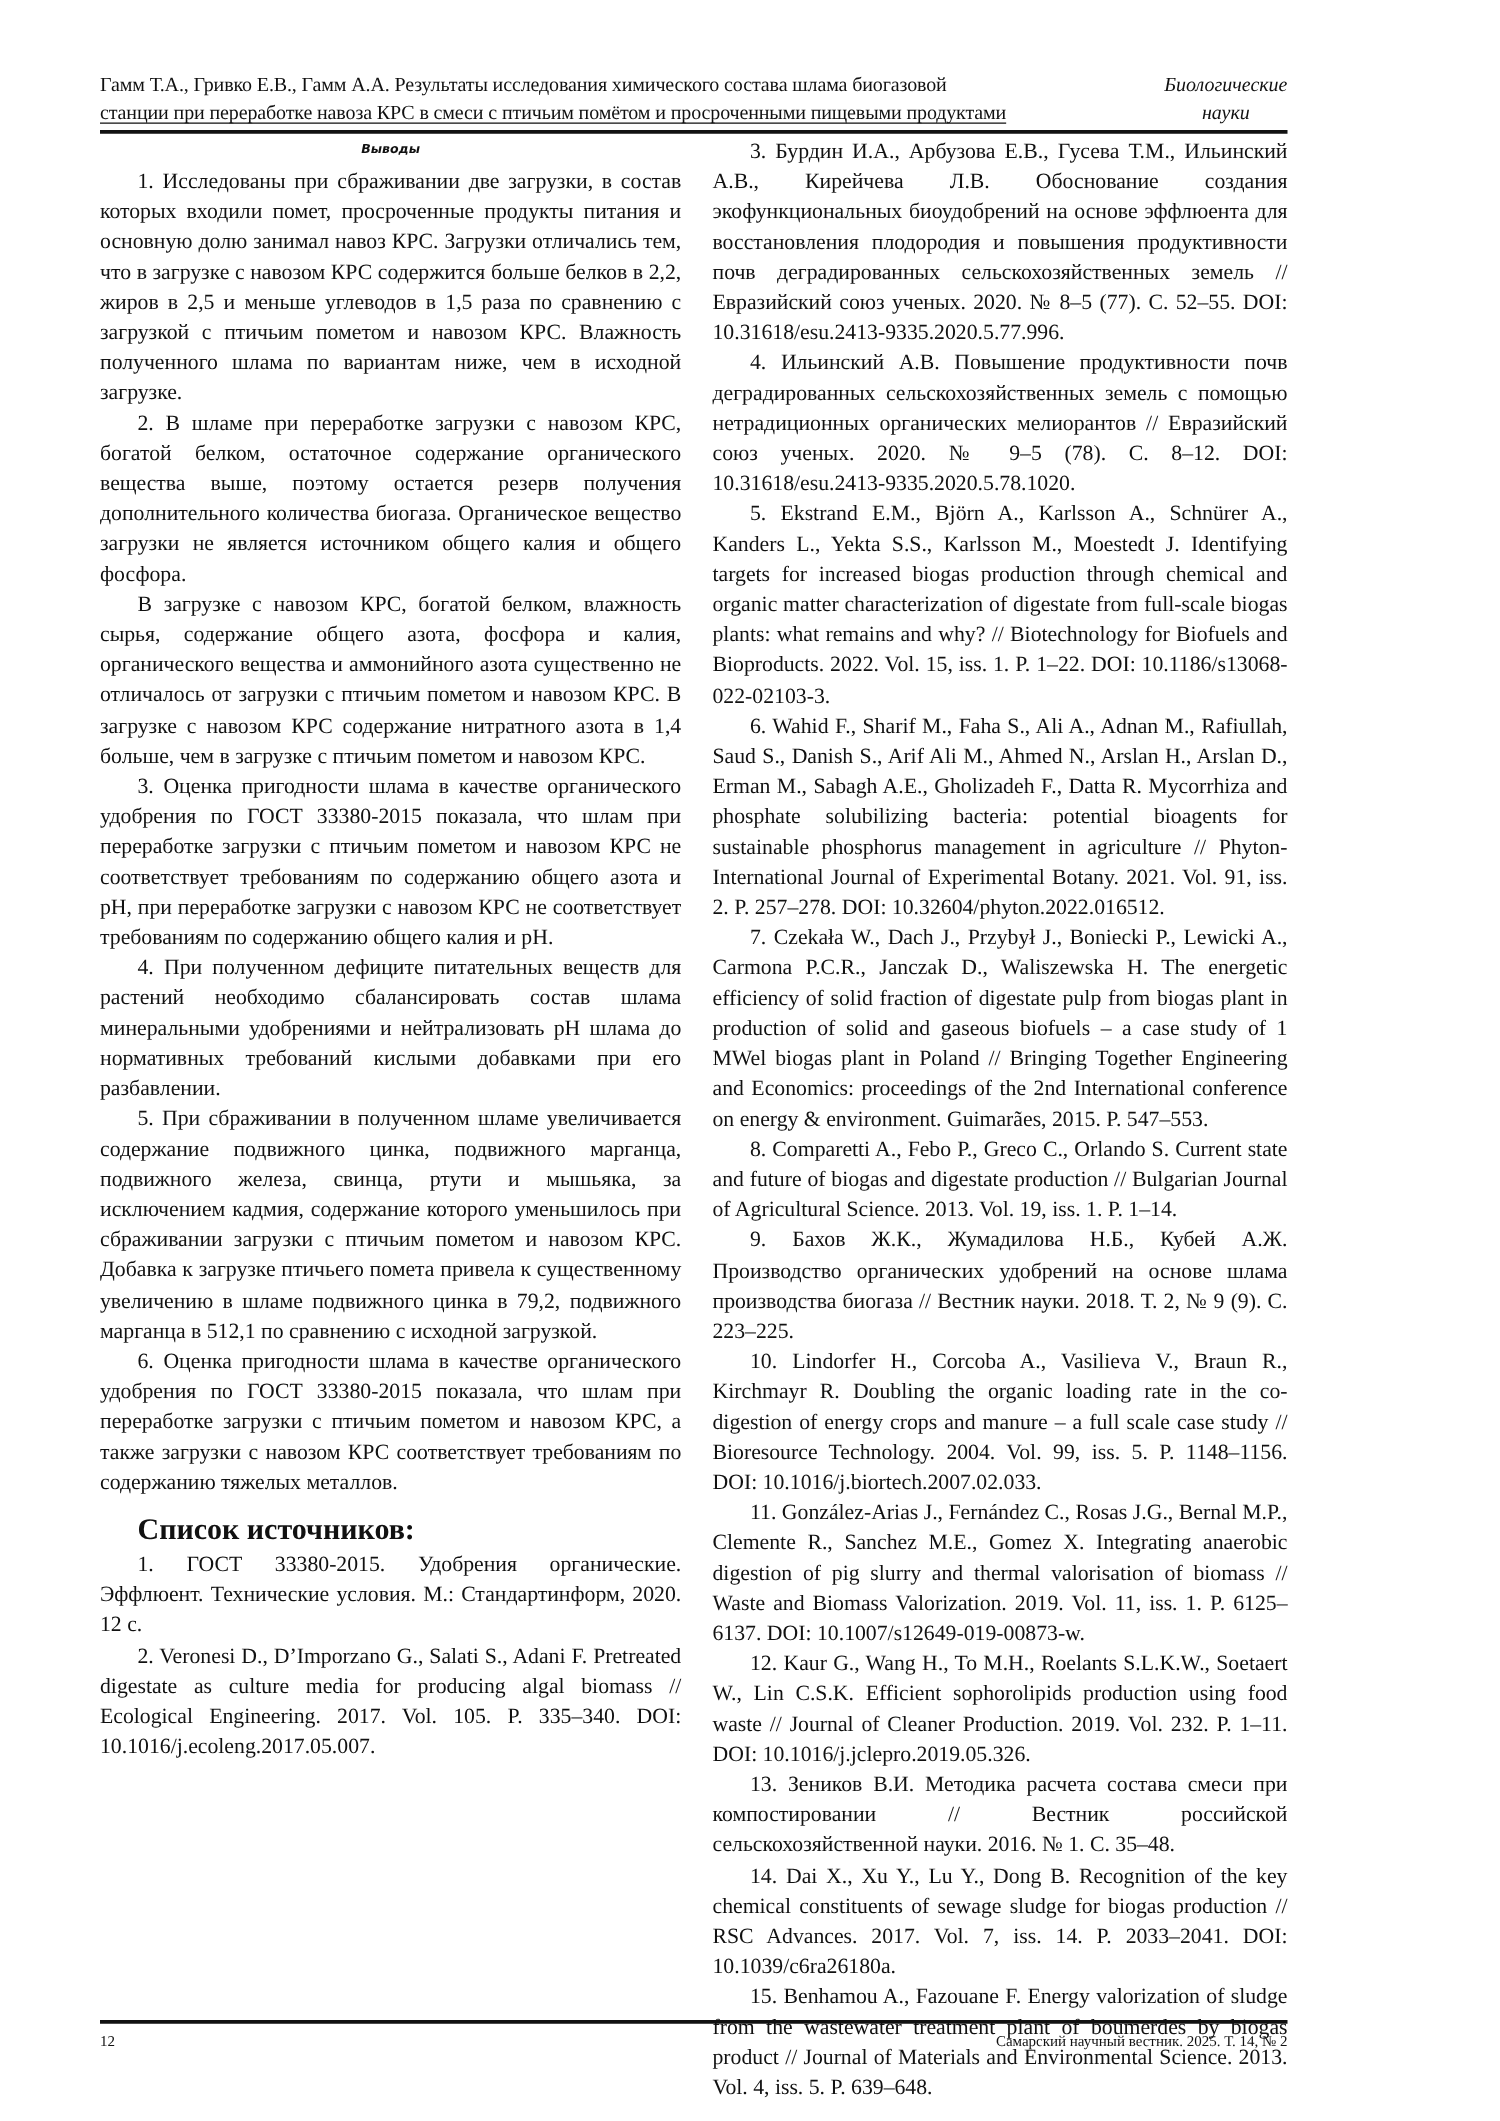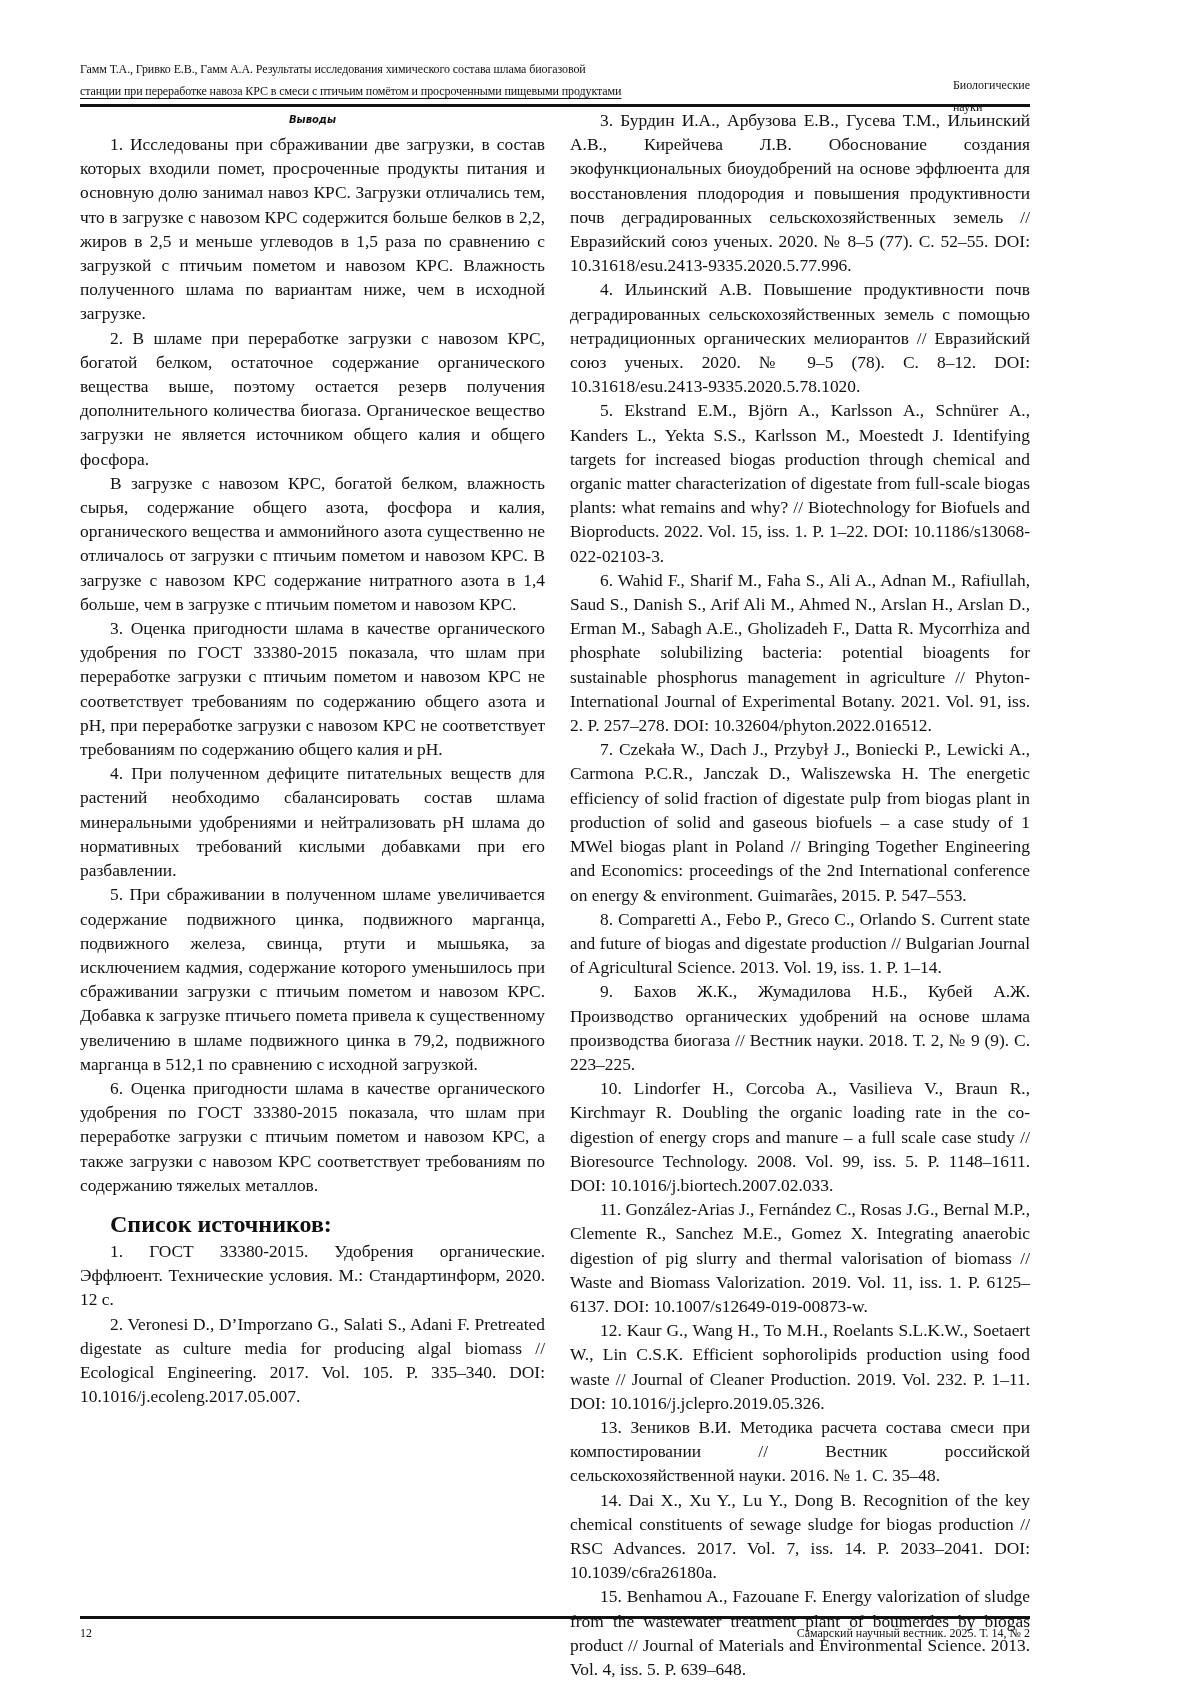--- a/index.html
+++ b/index.html
@@ -1,24 +1,24 @@
 <!DOCTYPE html>
 <html><head>
 <meta charset="utf-8">
 <style>
   html, body { margin: 0; padding: 0; background: #ffffff; }
   body { width: 1200px; height: 1697px; position: relative; overflow: hidden;
          font-family: "Liberation Serif", "DejaVu Serif", serif; color: #111; }
   .page { position: absolute; left: 80px; top: 58px; width: 950px; }
-  .hdr { position: relative; height: 46px; font-size: 12px; line-height: 22px;
+  .hdr { position: relative; height: 46px; font-size: 16px; line-height: 22px;
          border-bottom: 3px solid #111; }
   .hdr .hdr-title { position: absolute; left: 0; top: 0; width: 820px; letter-spacing: -0.1px; }
   .hdr .hdr-title span { display: block; white-space: nowrap; }
   .hdr .hdr-title span.second { text-decoration: underline; text-underline-offset: 3px; }
-  .hdr .hdr-section { position: absolute; right: 0; top: 16px; text-align: left; }
+  .hdr .hdr-section { position: absolute; right: 0; top: 0; text-align: center; font-style: italic; }
   .hdr .hdr-section span { display: block; }
   .cols { position: absolute; top: 50px; left: 0; width: 950px; height: 1510px; }
   .col { position: absolute; top: 0; font-size: 17.4px; line-height: 24.2px; text-align: justify; hyphens: manual; }
   .col.left { left: 0; width: 465px; }
   .col.right { left: 490px; width: 460px; }
   .col p { margin: 0; text-indent: 30px; }
   .sec-title { font-family: "DejaVu Sans", "Liberation Sans", sans-serif; font-style: italic;
                font-size: 10px; text-align: center; margin: 0; line-height: 24px; height: 24px; }
   .refs-title { font-weight: bold; font-size: 24px; margin: 14px 0 2px 30px; line-height: 26px; }
   .ftr { position: absolute; left: 0; top: 1558px; width: 950px; border-top: 3px solid #111;
@@ -60,21 +60,21 @@
     </div>
 
     <div class="col right">
       <p>3. Бурдин И.А., Арбузова Е.В., Гусева Т.М., Ильинский А.В., Кирейчева Л.В. Обоснование создания экофункциональных биоудобрений на основе эффлюента для восстановления плодородия и повышения продуктивности почв деградированных сельскохозяйственных земель // Евразийский союз ученых. 2020. № 8–5 (77). С. 52–55. DOI: 10.31618/esu.2413-9335.2020.5.77.996.</p>
       <p>4. Ильинский А.В. Повышение продуктивности почв деградированных сельскохозяйственных земель с помощью нетрадиционных органических мелиорантов // Евразийский союз ученых. 2020. № 9–5 (78). С. 8–12. DOI: 10.31618/esu.2413-9335.2020.5.78.1020.</p>
       <p>5. Ekstrand E.M., Björn A., Karlsson A., Schnürer A., Kanders L., Yekta S.S., Karlsson M., Moestedt J. Identifying targets for increased biogas production through chemical and organic matter characterization of digestate from full-scale biogas plants: what remains and why? // Biotechnology for Biofuels and Bioproducts. 2022. Vol. 15, iss. 1. P. 1–22. DOI: 10.1186/s13068-022-02103-3.</p>
       <p>6. Wahid F., Sharif M., Faha S., Ali A., Adnan M., Rafiullah, Saud S., Danish S., Arif Ali M., Ahmed N., Arslan H., Arslan D., Erman M., Sabagh A.E., Gholizadeh F., Datta R. Mycorrhiza and phosphate solubilizing bacteria: potential bioagents for sustainable phosphorus management in agriculture // Phyton-International Journal of Experimental Botany. 2021. Vol. 91, iss. 2. P. 257–278. DOI: 10.32604/phyton.2022.016512.</p>
       <p>7. Czekała W., Dach J., Przybył J., Boniecki P., Lewicki A., Carmona P.C.R., Janczak D., Waliszewska H. The energetic efficiency of solid fraction of digestate pulp from biogas plant in production of solid and gaseous biofuels – a case study of 1 MWel biogas plant in Poland // Bringing Together Engineering and Economics: proceedings of the 2nd International conference on energy &amp; environment. Guimarães, 2015. P. 547–553.</p>
       <p>8. Comparetti A., Febo P., Greco C., Orlando S. Current state and future of biogas and digestate production // Bulgarian Journal of Agricultural Science. 2013. Vol. 19, iss. 1. P. 1–14.</p>
       <p>9. Бахов Ж.К., Жумадилова Н.Б., Кубей А.Ж. Производство органических удобрений на основе шлама производства биогаза // Вестник науки. 2018. Т. 2, № 9 (9). С. 223–225.</p>
-      <p>10. Lindorfer H., Corcoba A., Vasilieva V., Braun R., Kirchmayr R. Doubling the organic loading rate in the co-digestion of energy crops and manure – a full scale case study // Bioresource Technology. 2008. Vol. 99, iss. 5. P. 1148–1611. DOI: 10.1016/j.biortech.2007.02.033.</p>
+      <p>10. Lindorfer H., Corcoba A., Vasilieva V., Braun R., Kirchmayr R. Doubling the organic loading rate in the co-digestion of energy crops and manure – a full scale case study // Bioresource Technology. 2004. Vol. 99, iss. 5. P. 1148–1156. DOI: 10.1016/j.biortech.2007.02.033.</p>
       <p>11. González-Arias J., Fernández C., Rosas J.G., Bernal M.P., Clemente R., Sanchez M.E., Gomez X. Integrating anaerobic digestion of pig slurry and thermal valorisation of biomass // Waste and Biomass Valorization. 2019. Vol. 11, iss. 1. P. 6125–6137. DOI: 10.1007/s12649-019-00873-w.</p>
       <p>12. Kaur G., Wang H., To M.H., Roelants S.L.K.W., Soetaert W., Lin C.S.K. Efficient sophorolipids production using food waste // Journal of Cleaner Production. 2019. Vol. 232. P. 1–11. DOI: 10.1016/j.jclepro.2019.05.326.</p>
       <p>13. Зеников В.И. Методика расчета состава смеси при компостировании // Вестник российской сельскохозяйственной науки. 2016. № 1. С. 35–48.</p>
       <p>14. Dai X., Xu Y., Lu Y., Dong B. Recognition of the key chemical constituents of sewage sludge for biogas production // RSC Advances. 2017. Vol. 7, iss. 14. P. 2033–2041. DOI: 10.1039/c6ra26180a.</p>
       <p>15. Benhamou A., Fazouane F. Energy valorization of sludge from the wastewater treatment plant of boumerdes by biogas product // Journal of Materials and Environmental Science. 2013. Vol. 4, iss. 5. P. 639–648.</p>
     </div>
 
   </div>
 
   <div class="ftr">

